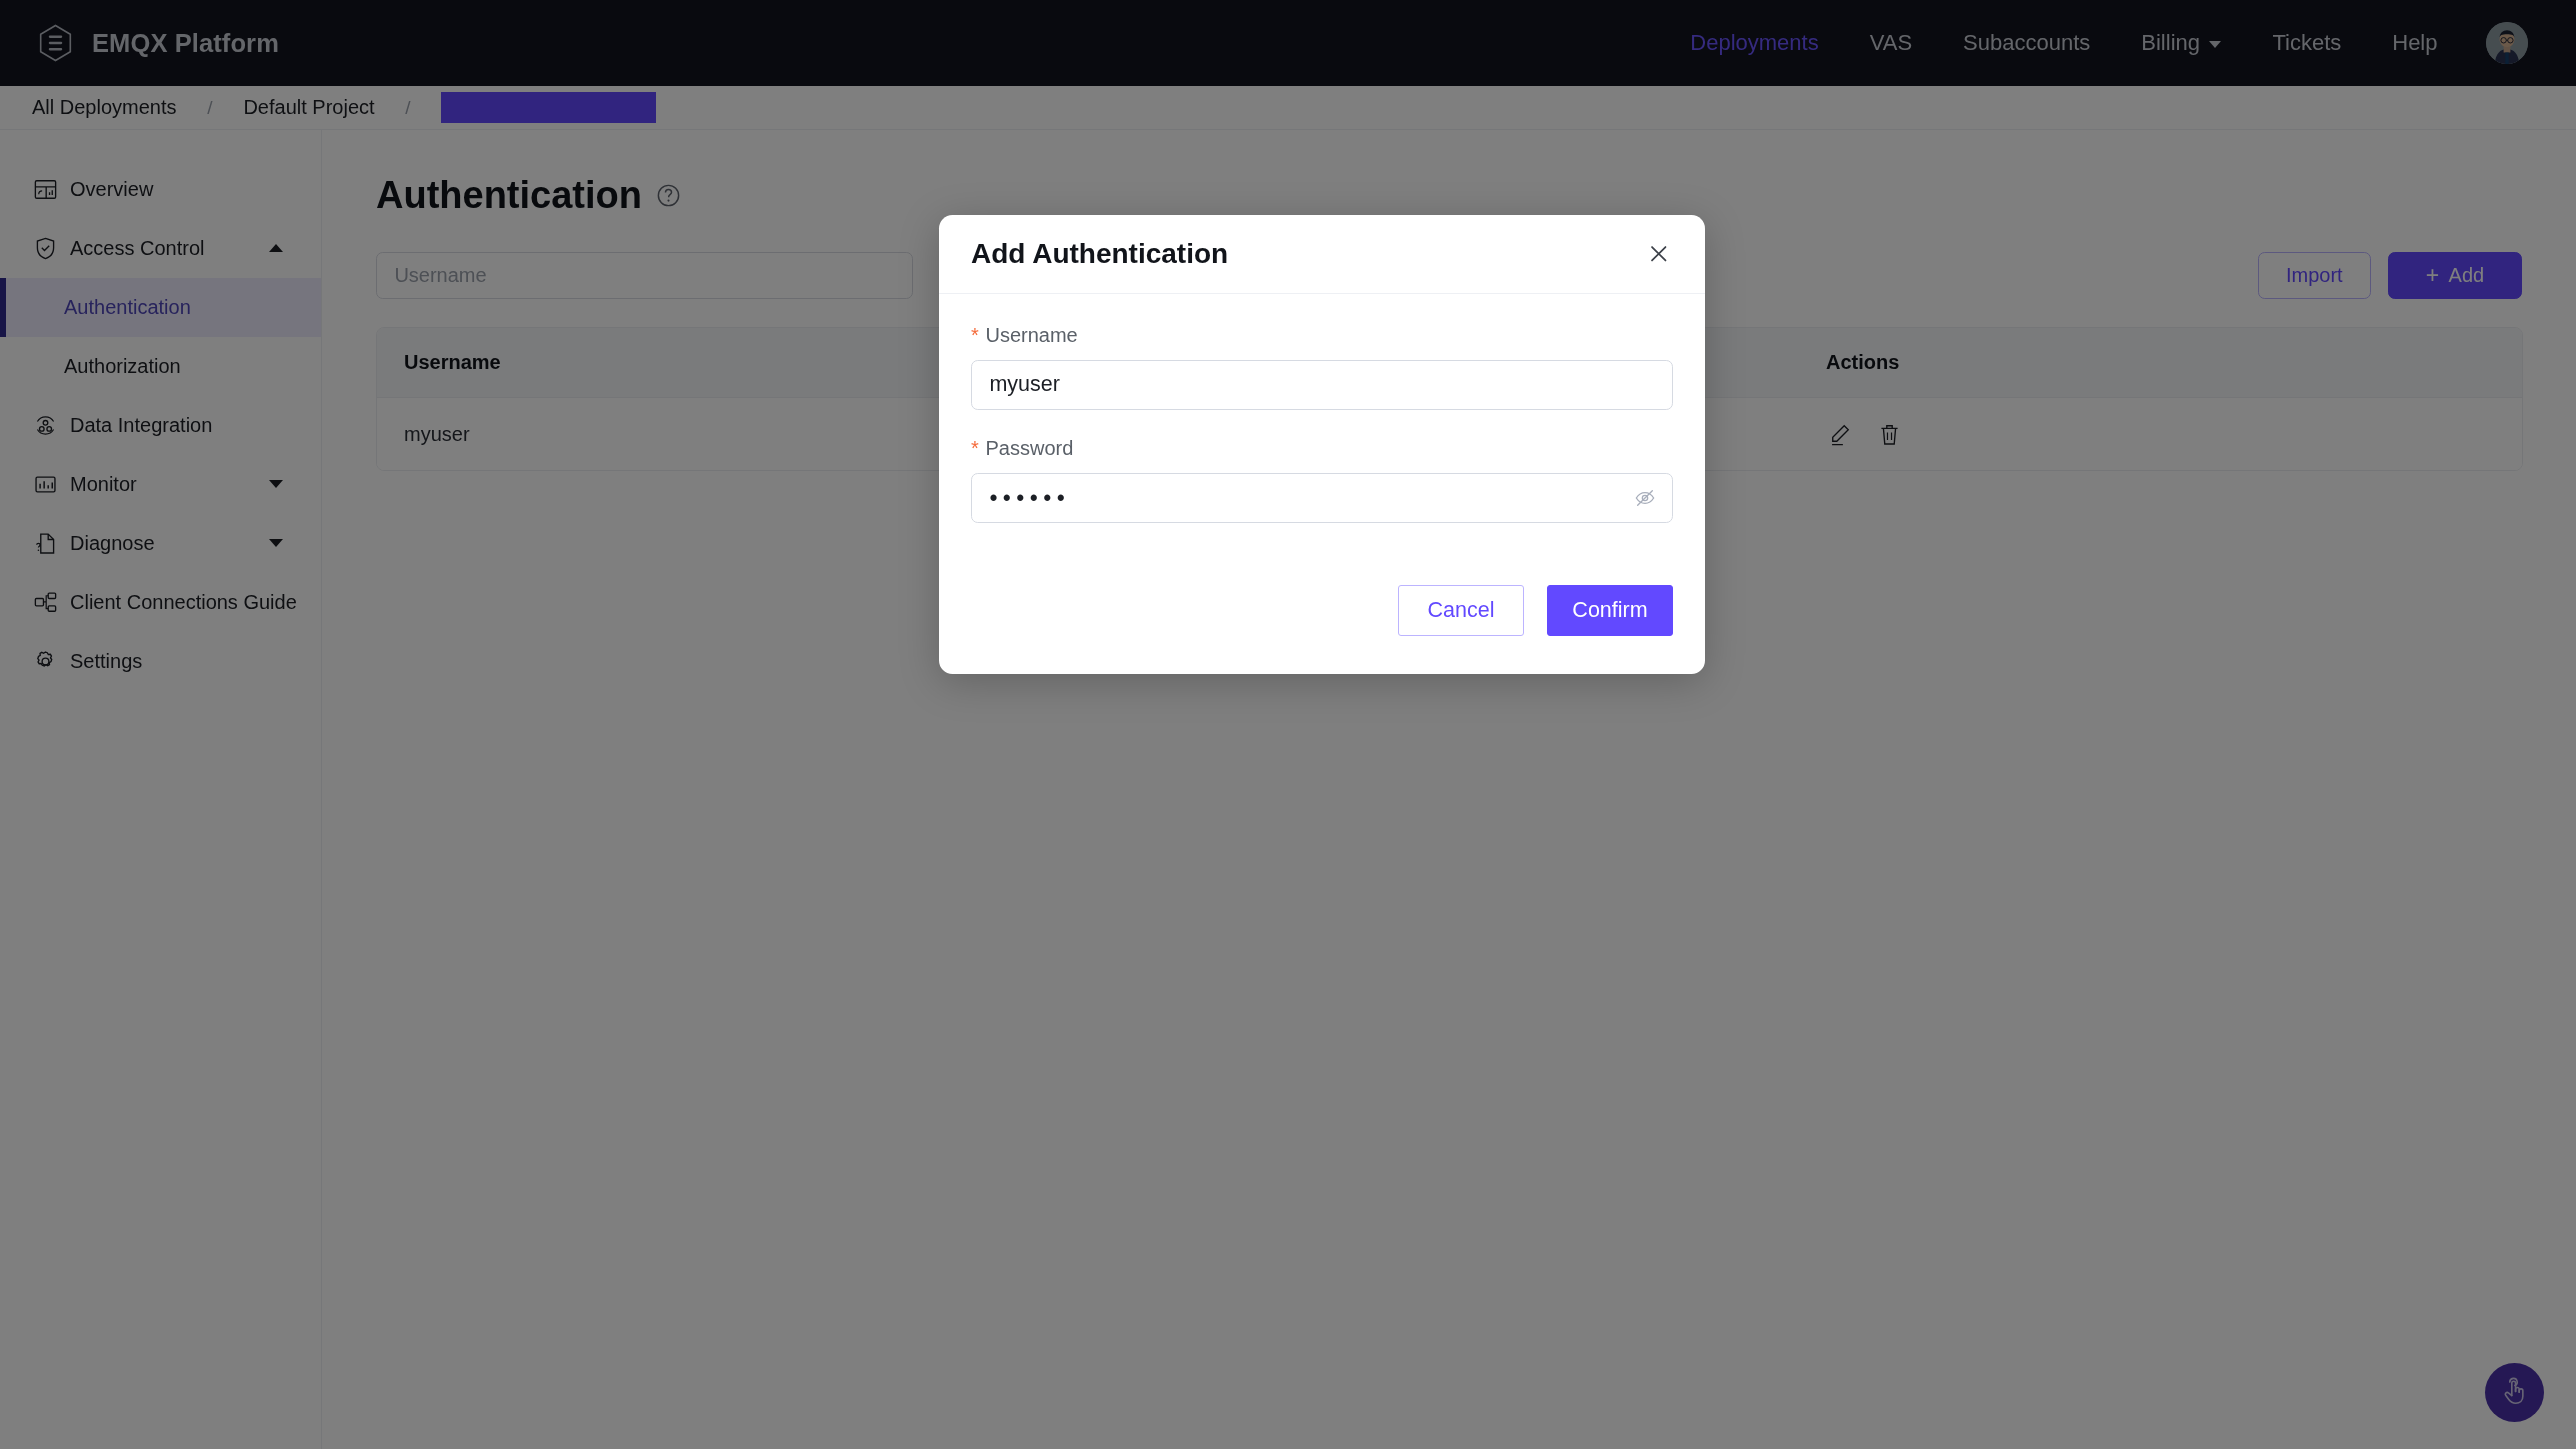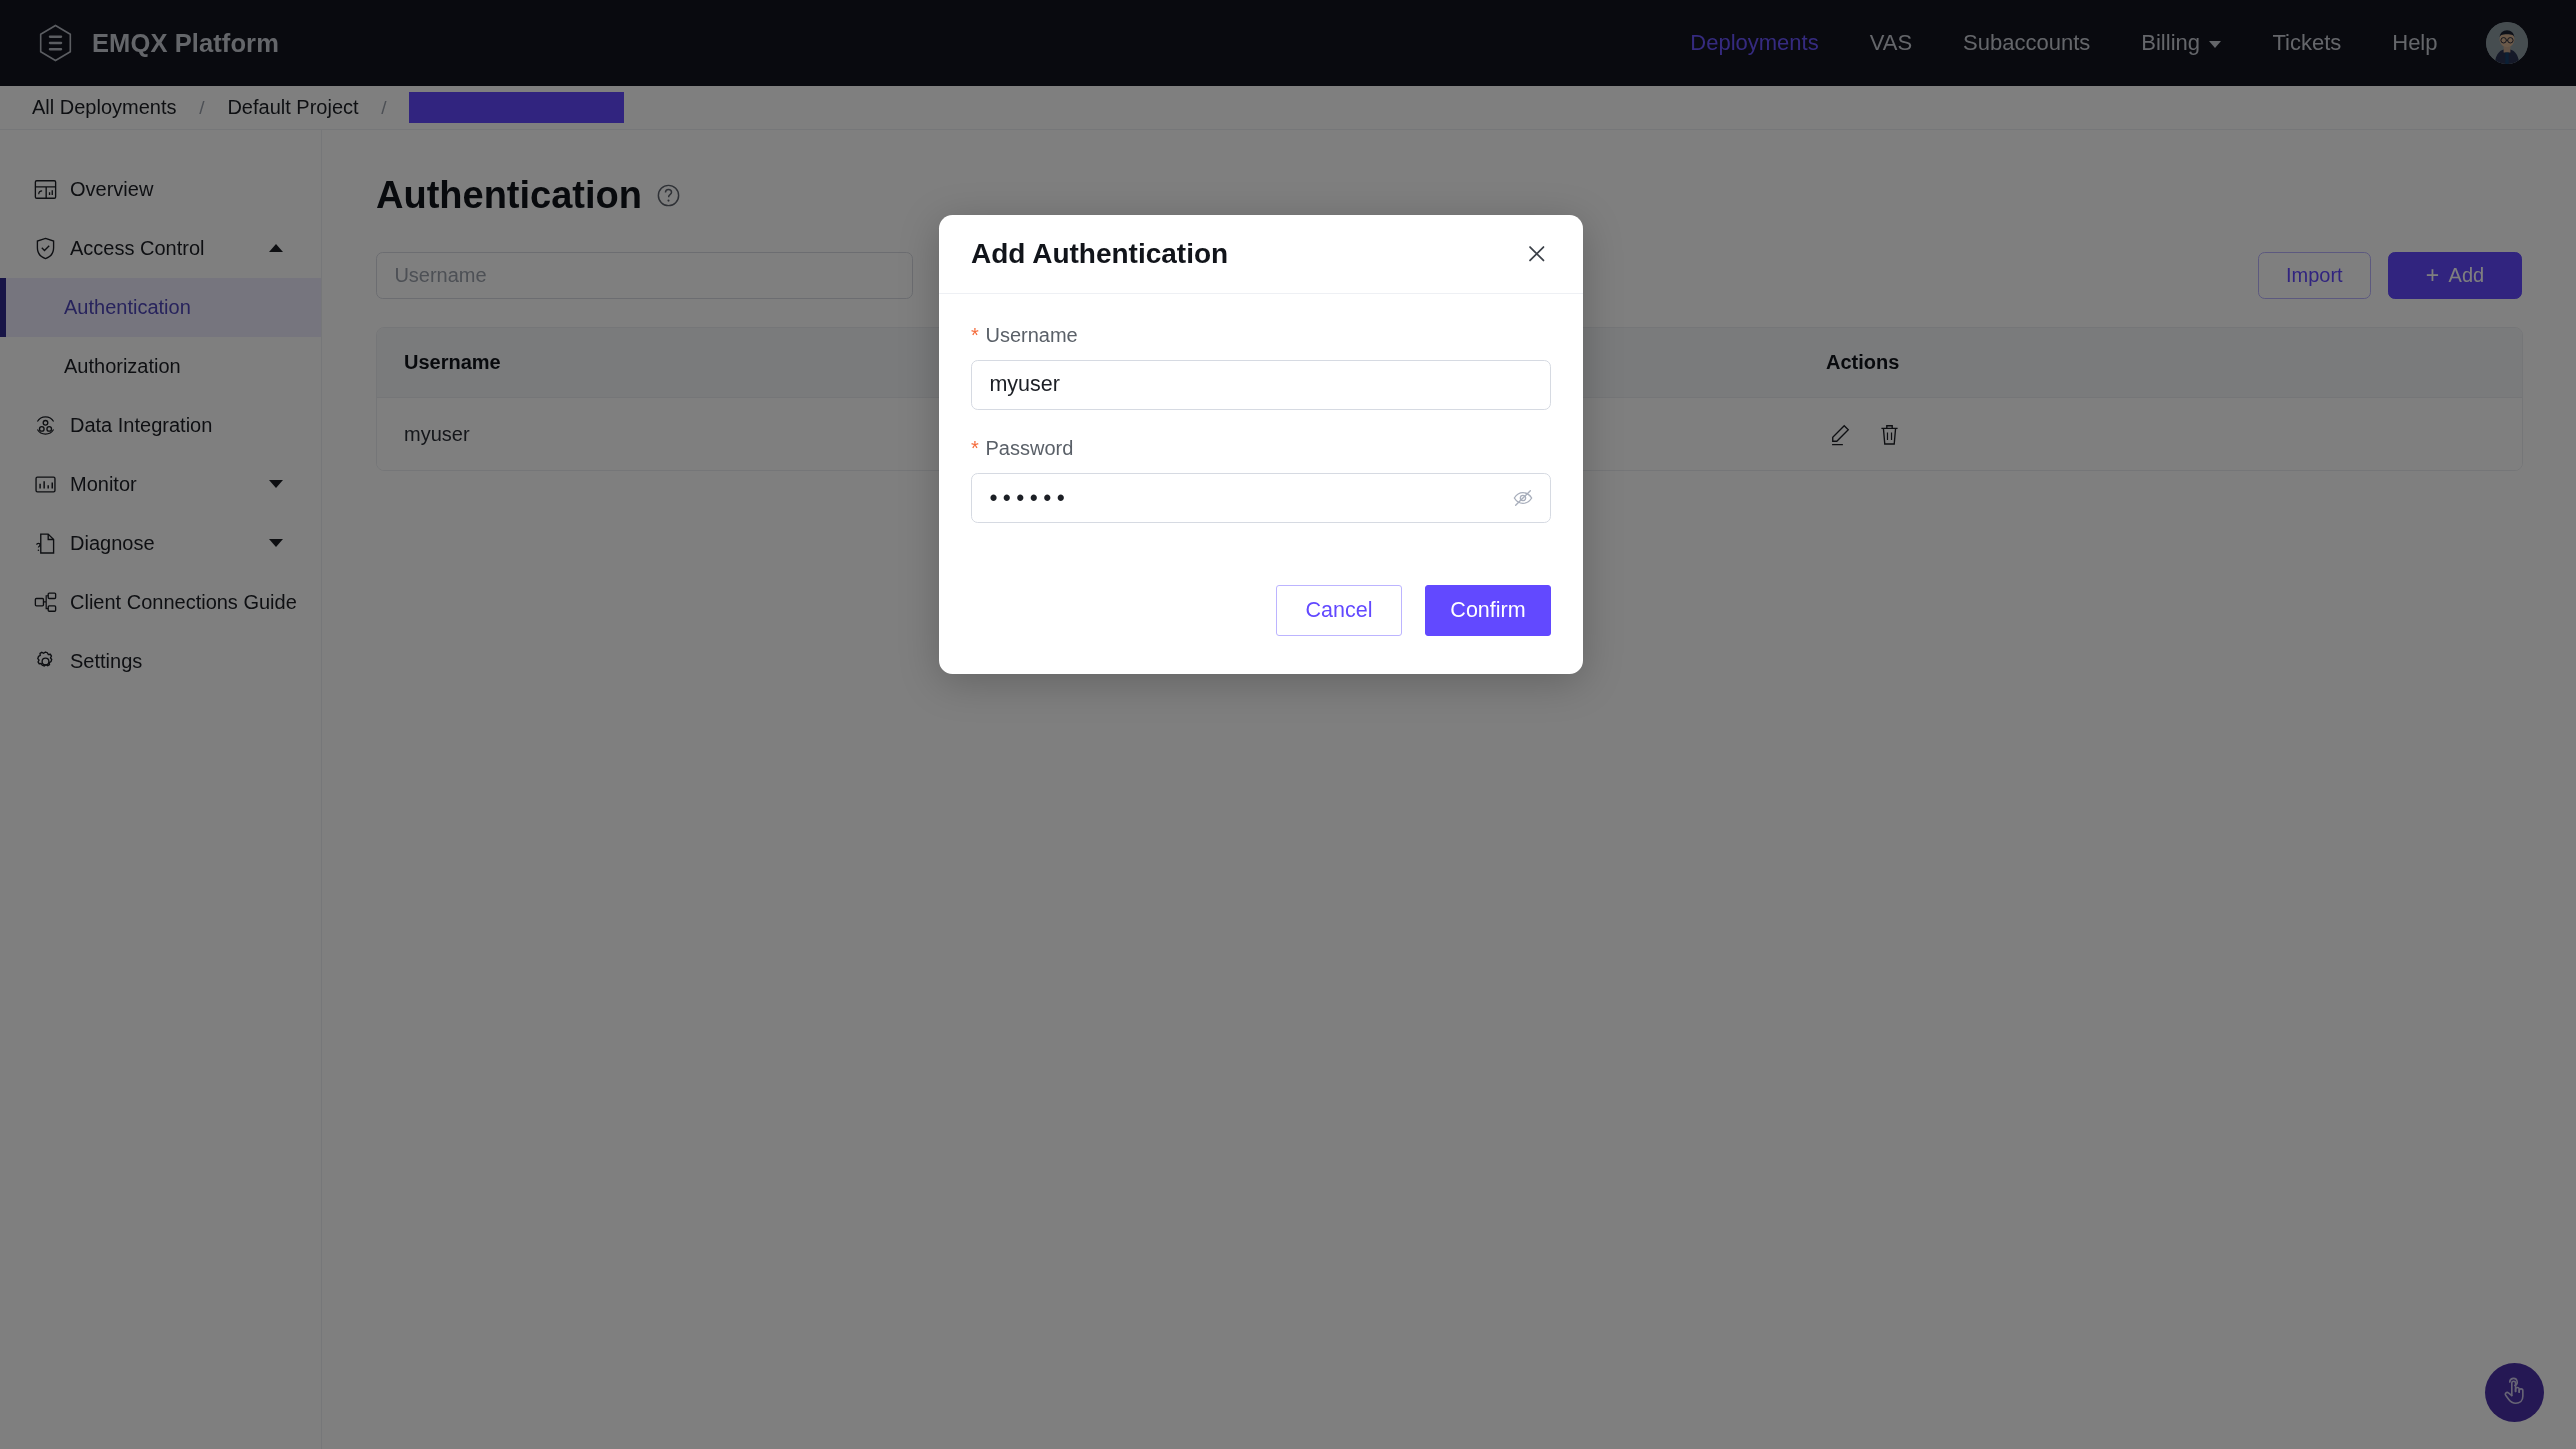--- a/index.html
+++ b/index.html
@@ -47,21 +47,21 @@
     width: 42px; height: 42px; border-radius: 50%;
     margin-left: 23px; overflow: hidden; cursor: pointer;
     background: #8b9aa3; position: relative; flex: none;
   }
   .avatar svg { display:block; }
 
   
   .breadcrumb {
     position: absolute; top: 86px; left: 0;
     width: 2576px; height: 44px;
-    display: flex; align-items: center; gap: 8px;
+    display: flex; align-items: center; gap: 16px;
     padding-left: 32px;
     background: #ffffff;
     border-bottom: 0.7px solid #eceef2;
   }
   .crumb { font-size: 20px; color: #1c1f25; cursor: pointer; white-space: nowrap; }
   .crumb-sep { font-size: 19px; color: #9aa0ab; padding: 0 14.8px; }
   .crumb-redacted {
     width: 215px; height: 31px; background: #6249ff; display: inline-block;
   }
 
@@ -159,21 +159,21 @@
     background: #4b31a8; display: flex; align-items: center;
     justify-content: center; cursor: pointer;
   }
 
   
   .overlay {
     position: absolute; inset: 0; background: rgba(0,0,0,0.50);
   }
   .modal {
     position: absolute; left: 939px; top: 215px;
-    width: 644px; border-radius: 13.4px; background: #ffffff;
+    width: 766px; border-radius: 13.4px; background: #ffffff;
     box-shadow: 0 8px 40px rgba(0,0,0,.22);
     overflow: hidden;
   }
   .modal-header {
     height: 79px; display: flex; align-items: center;
     padding: 0 32px; border-bottom: 0.7px solid #eef0f4;
   }
   .modal-title { font-size: 28px; font-weight: 700; color: #11141a; }
   .modal-header-spacer { flex: 1; }
   .modal-close { width: 29.5px; height: 29.5px; cursor: pointer; display:block; }

